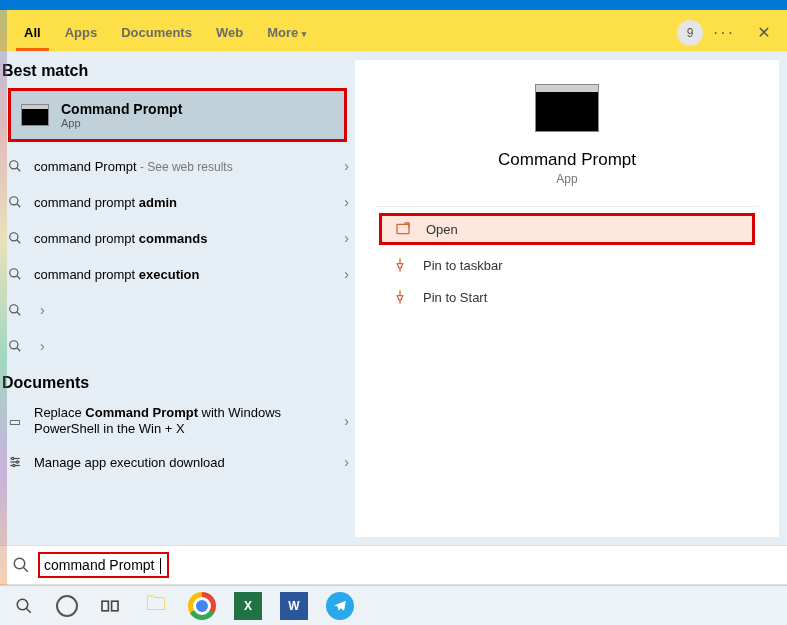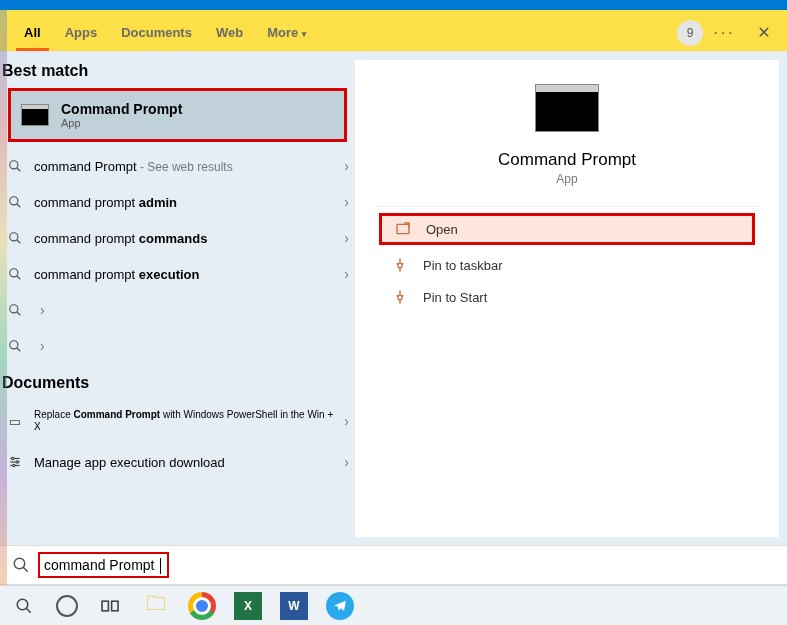--- a/index.html
+++ b/index.html
@@ -36,21 +36,21 @@
 .bm-text .sub{ font-size:11px; color:#555;}
 
 .row { display:flex; align-items:center; padding:0 6px; height:36px; font-size:13px; color:#000; cursor:default; }
 .row .mag { width:18px; display:flex; justify-content:center; color:#555; margin-right:10px; }
 .row .txt { flex:1; white-space:nowrap; overflow:hidden; text-overflow:ellipsis; }
 .row .txt .bold{ font-weight:600;margin-top:17px; }
 .row .chev { color:#777; font-size:14px; padding-left:6px;}
 .row .hint{ color:#777; font-size:12px;}
 .row .seticon{ width:18px; margin-right:10px; color:#444; display:flex; justify-content:center;}
 .row.multi { height:46px; }
-.row.multi .txt{ line-height:1.25; white-space:normal; font-size:10px;}
+.row.multi .txt{ line-height:1.25; white-space:normal; font-size:13px;}
 
 
 .preview-top{ display:flex; flex-direction:column; align-items:center; padding-top:24px; }
 .big-thumb{ width:64px; height:48px; background:#000; border:1px solid #888; position:relative; }
 .big-thumb::before{content:"";position:absolute;top:0;left:0;right:0;height:7px;background:#d0d0d0;}
 .app-title{ font-size:17px; margin-top:18px; font-weight:400;}
 .app-sub{ font-size:12px; color:#777; margin-top:2px; margin-bottom:20px;}
 .sep{ height:1px; background:#eee; margin:0 20px;}
 .actions{ padding:6px 24px; }
 .act{ display:flex; align-items:center; height:32px; padding:0 12px; font-size:13px; color:#333; cursor:default; gap:14px;}

